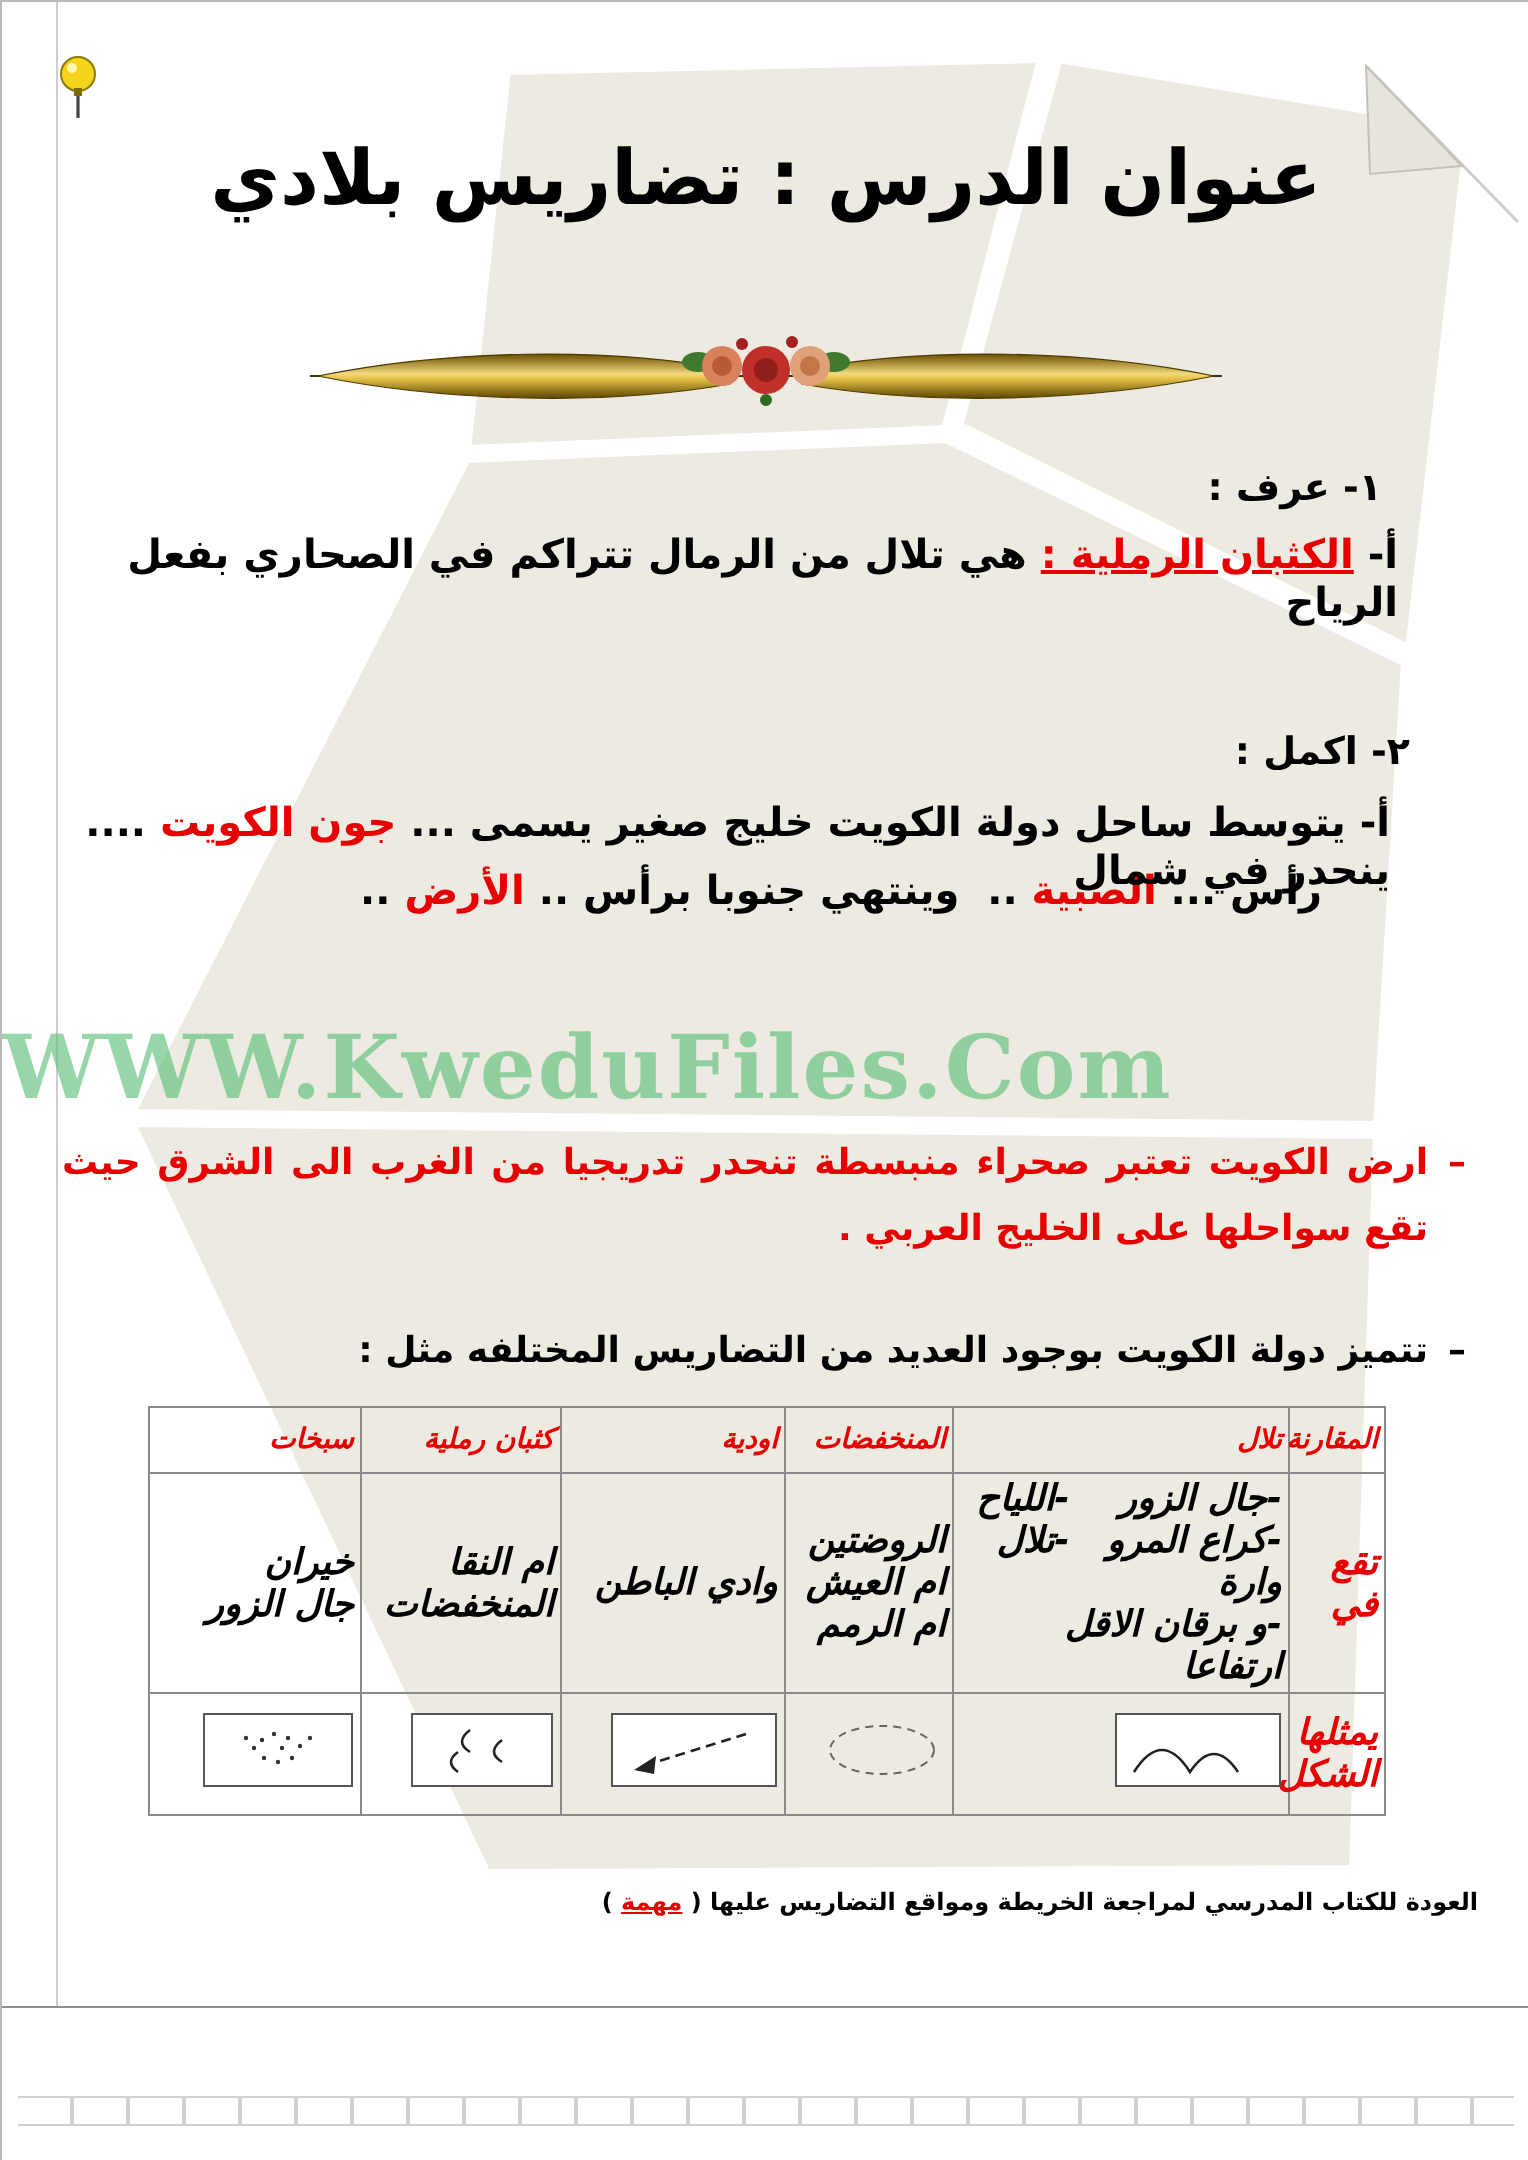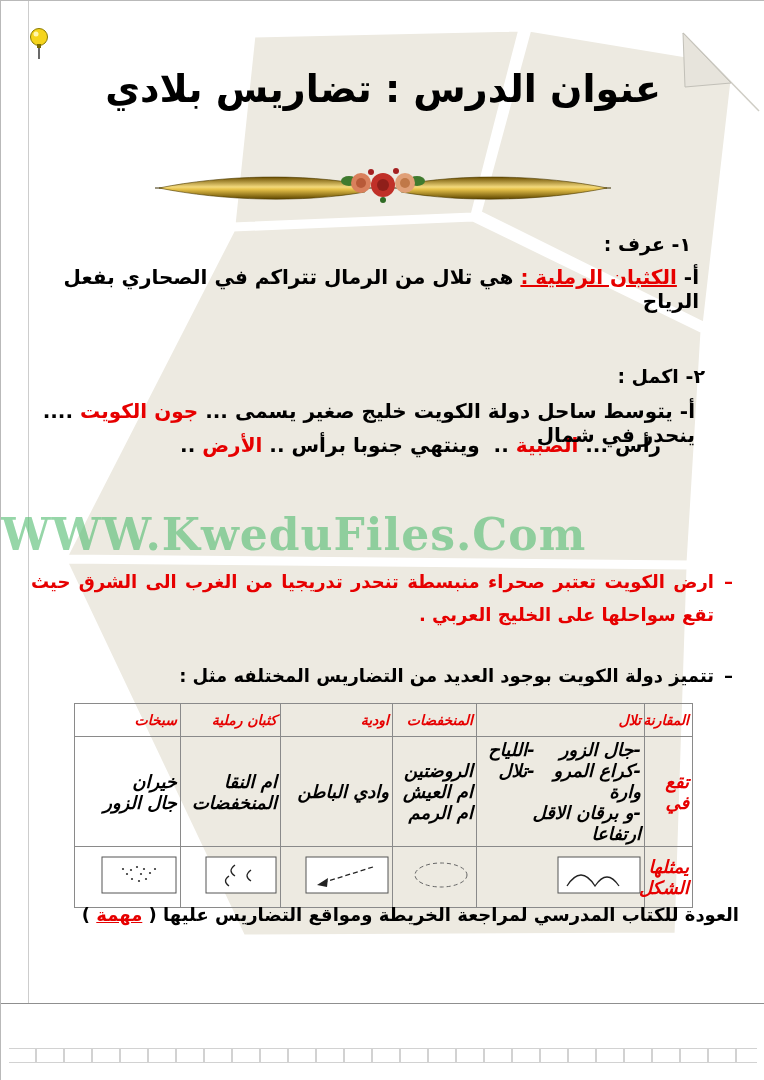--- a/index.html
+++ b/index.html
@@ -26,21 +26,21 @@
   .terrain-table{ border-collapse:collapse; table-layout:fixed; }
   .terrain-table th,.terrain-table td{ border:1px solid var(--tborder); text-align:right;
         vertical-align:middle; padding:2px 3px;font-style:italic; }
   .terrain-table th{ color:var(--red); font-size:14px; font-weight:bold; height:28px; }
   .terrain-table td{ font-size:18px; font-weight:bold; }
   .terrain-table tr.r1 td{ height:80px; }
   .terrain-table tr.r2 td{ height:56px; }
   .row-label{ color:var(--red); font-size:13px; font-weight:bold; }
   .prewrap{ white-space:pre-wrap; }
   .small{ font-size:12px; }
-  .bottom-note{ font-size:18px; font-weight:bold; white-space:pre-wrap; }
+  .bottom-note{ font-size:12px; font-weight:bold; white-space:pre-wrap;margin-top:40px; }
   .footer-rule{ top:1002px; left:0; right:0; border-top:1px solid #8f8f8f; height:0; }
   .footer-text{ top:1012px; left:36px; font-size:16px; font-weight:bold; direction:rtl; }
   .left-edge{ top:0; left:27px; width:1px; height:1002px; background:#cdcdcd; }
   .perforation{ top:1047px; left:8px; right:8px; height:13px;
      border-top:1px solid #d2d2d2; border-bottom:1px solid #d2d2d2;
      background:repeating-linear-gradient(90deg,#ffffff 0 26px,#d2d2d2 26px 28px); }
 </style>
 </head>
 <body>
 

